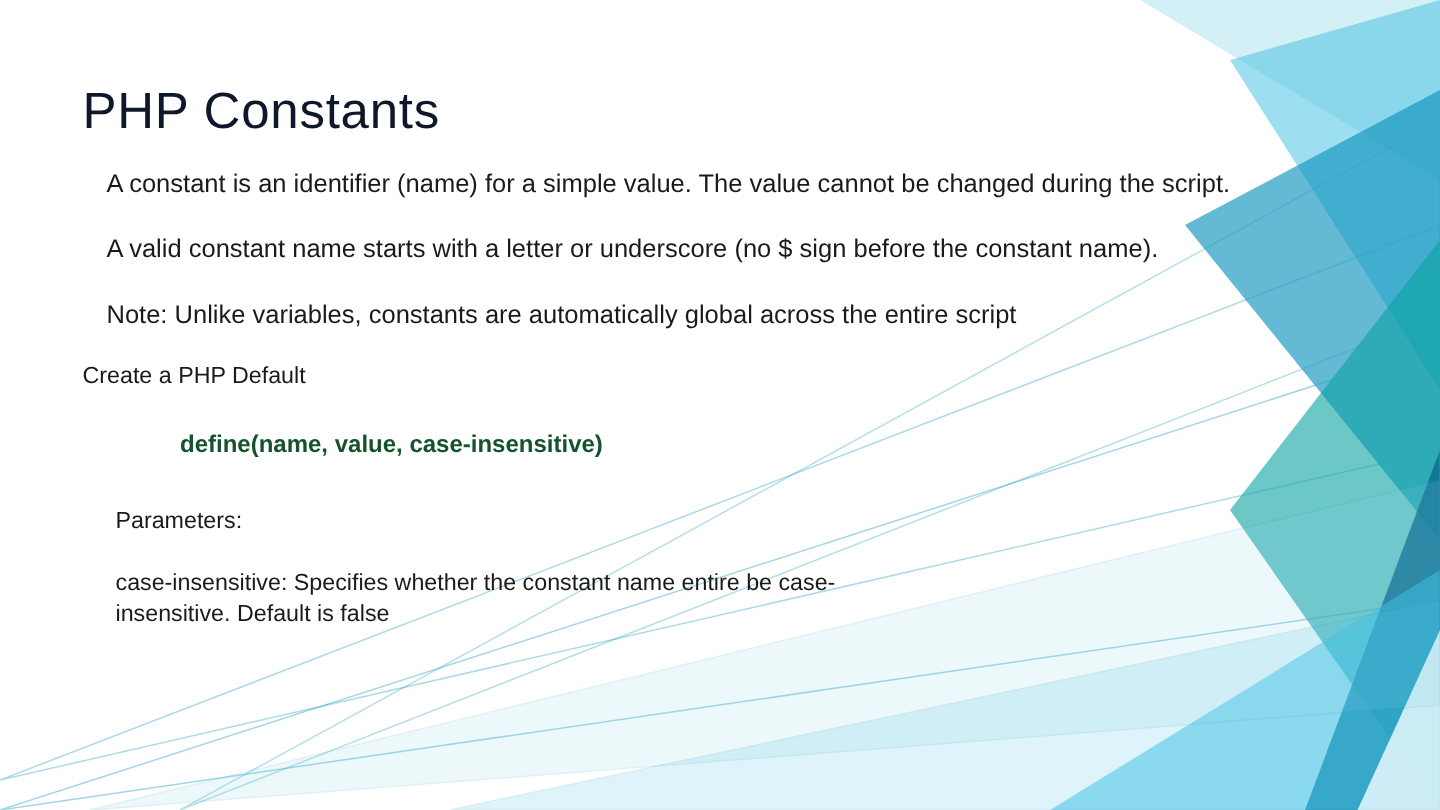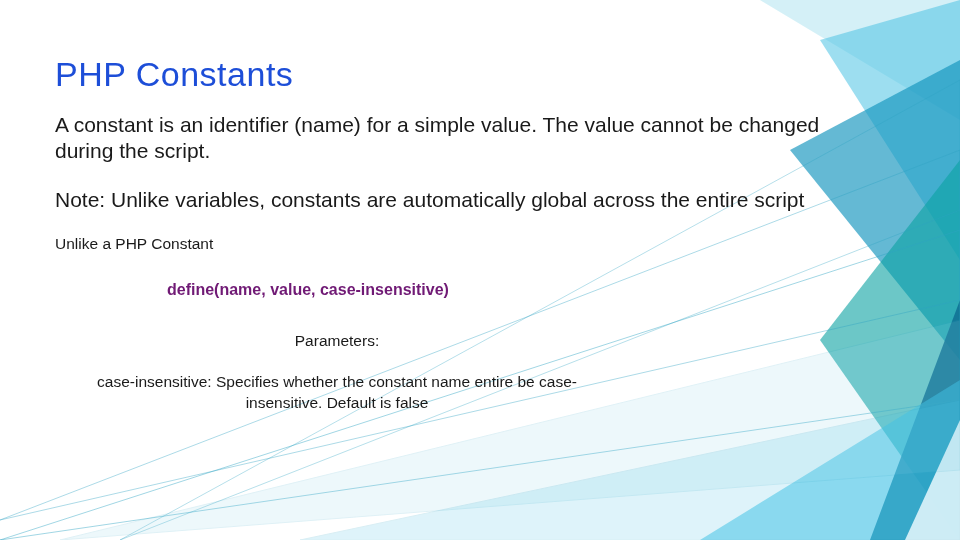--- a/index.html
+++ b/index.html
@@ -18,46 +18,46 @@
   
   .slide {
     position: absolute;
     inset: 0;
     padding: 55px 70px 40px 55px;
   }
   .title {
     font-size: 34px;
     font-weight: 400;
     letter-spacing: 0.5px;
-    color: #1d4ed8;
+    color: #0f172a;
     margin-bottom: 18px;
   }
   .para {
-    font-size: 21px;
+    font-size: 17px;
     line-height: 1.25;
     margin-bottom: 22px;
     max-width: 770px;
+    margin-left: 16px;
   }
   .subhead {
     font-size: 15.5px;
     margin-bottom: 28px;
   }
   .syntax {
     font-size: 16px;
     font-weight: 600;
-    color: #701a75;
-    margin-left: 112px;
+    color: #14532d;
+    margin-left: 65px;
     margin-bottom: 32px;
   }
   .params-block {
     margin-left: 22px;
     font-size: 15.5px;
     line-height: 1.35;
     max-width: 520px;
-    text-align: center;
   }
   .params-heading { margin-bottom: 20px; }
 </style>
 </head>
 <body>
 
 <div class="decor">
   <svg viewBox="0 0 960 540" preserveAspectRatio="none">
 
     <polygon points="960,0 960,120 760,0" fill="#b7e6f2" opacity="0.6"></polygon>
@@ -75,24 +75,25 @@
     <polygon points="960,400 300,540 960,540" fill="#4cc3e4" opacity="0.18" stroke="#2fa3c4" stroke-width="1"></polygon>
   </svg>
 </div>
 
 <div class="slide">
 
   <h1 class="title">PHP Constants</h1>
 
   <p class="para">A constant is an identifier (name) for a simple value. The value cannot be changed during the script.</p>
 
+  <p class="para">A valid constant name starts with a letter or underscore (no $ sign before the constant name).</p>
 
   <p class="para">Note: Unlike variables, constants are automatically global across the entire script</p>
 
-  <p class="subhead">Unlike a PHP Constant</p>
+  <p class="subhead">Create a PHP Default</p>
 
   <p class="syntax">define(name, value, case-insensitive)</p>
 
   <div class="params-block">
     <p class="params-heading">Parameters:</p>
     <p>case-insensitive: Specifies whether the constant name entire be case-insensitive. Default is false</p>
   </div>
 
 </div>
 

